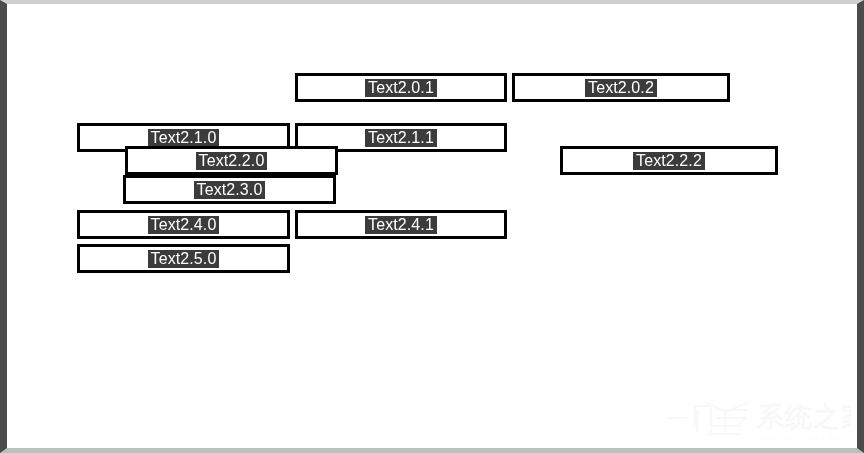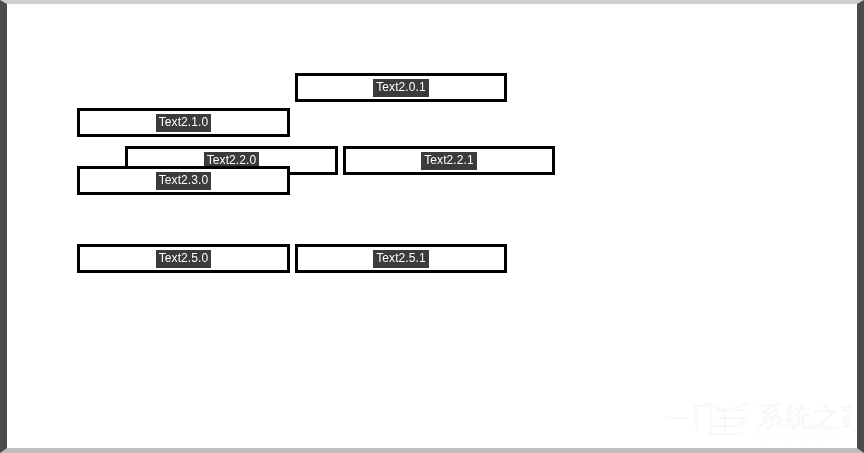--- a/index.html
+++ b/index.html
@@ -67,21 +67,21 @@
   .grid-cell.col-2 { left: 435px; width: 218px; }
   .grid-cell.is-empty {
     border: none;
     background: transparent;
   }
 
   .cell-label {
     display: inline-block;
     background: #3b3b3b;
     color: #ffffff;
-    font-size: 12px;
+    font-size: 16px;
     line-height: 15px;
     padding: 1px 3px 2px 3px;
     letter-spacing: 0.1px;
     white-space: nowrap;
   }
 
   
   #watermark {
     position: absolute;
     right: 6px;
@@ -116,52 +116,61 @@
 <div id="app-window">
   <div id="canvas-area">
 
     <div id="label-grid">
 
       <div class="grid-row" style="top:0px;">
         <div class="grid-cell col-0 is-empty"></div>
         <div class="grid-cell col-1">
           <span class="cell-label">Text2.0.1</span>
         </div>
+        <div class="grid-cell col-2">
+          <span class="cell-label">Text2.0.2</span>
+        </div>
       </div>
 
-      <div class="grid-row" style="top:35px;">
+      <div class="grid-row" style="top:50px;">
         <div class="grid-cell col-0">
           <span class="cell-label">Text2.1.0</span>
+        </div>
+        <div class="grid-cell col-1">
+          <span class="cell-label">Text2.1.1</span>
         </div>
       </div>
 
       <div class="grid-row" style="top:73px;margin-left:48px;">
         <div class="grid-cell col-0">
           <span class="cell-label">Text2.2.0</span>
         </div>
-        <div class="grid-cell col-1">
-          <span class="cell-label">Text2.2.1</span>
+        <div class="grid-cell col-2">
+          <span class="cell-label">Text2.2.2</span>
         </div>
       </div>
 
-      <div class="grid-row" style="top:93px;">
+      <div class="grid-row" style="top:102px;margin-left:46px;">
         <div class="grid-cell col-0">
           <span class="cell-label">Text2.3.0</span>
         </div>
       </div>
 
       <div class="grid-row" style="top:137px;">
+        <div class="grid-cell col-0">
+          <span class="cell-label">Text2.4.0</span>
+        </div>
+        <div class="grid-cell col-1">
+          <span class="cell-label">Text2.4.1</span>
+        </div>
       </div>
 
       <div class="grid-row" style="top:171px;">
         <div class="grid-cell col-0">
           <span class="cell-label">Text2.5.0</span>
-        </div>
-        <div class="grid-cell col-1">
-          <span class="cell-label">Text2.5.1</span>
         </div>
       </div>
 
     </div>
 
     <div id="watermark">
       <svg width="186" height="50" viewBox="0 0 186 50" aria-hidden="true">
         <g fill="none" stroke="#f8f8f8" stroke-width="2.2" opacity="0.92">
           <path d="M2 22 H22"></path>
           <path d="M30 30 V10 H46 V30"></path>

